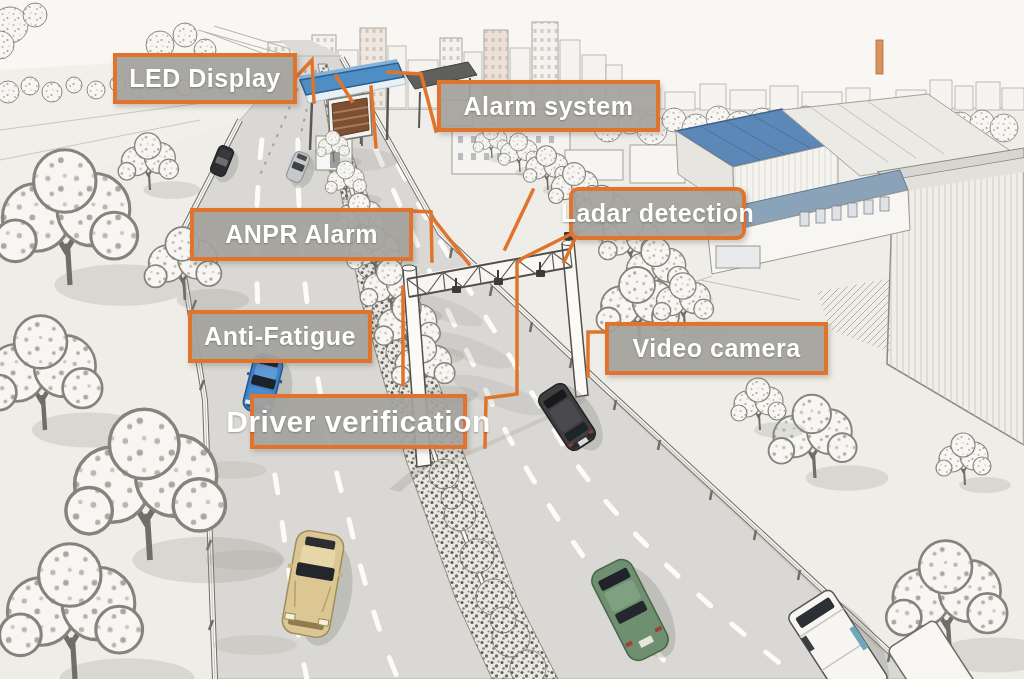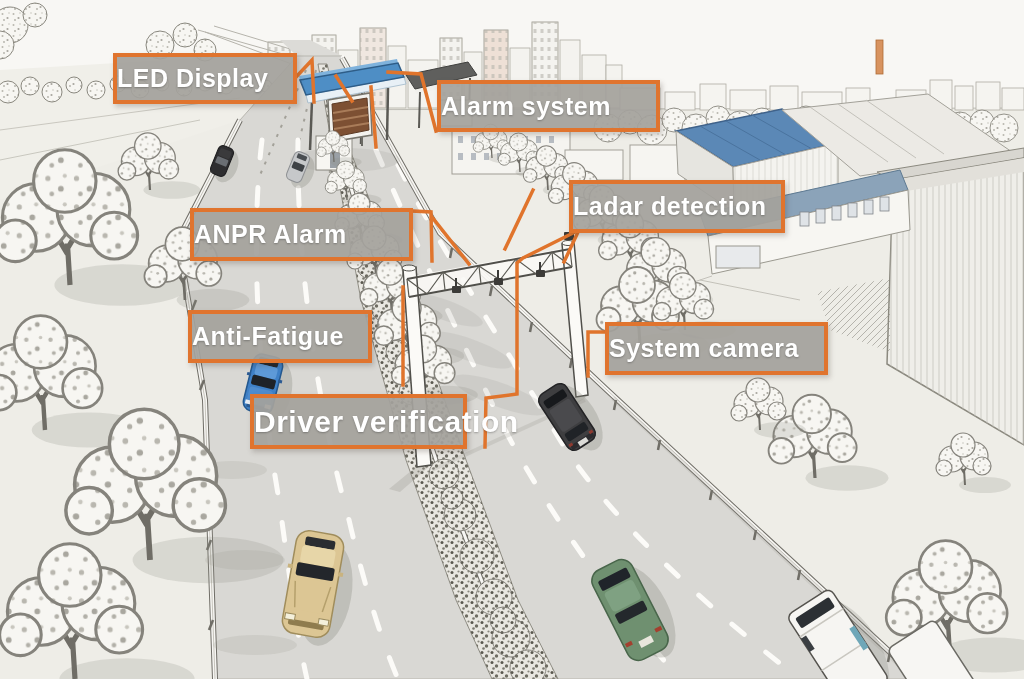--- a/index.html
+++ b/index.html
@@ -2,30 +2,30 @@
 <html><head>
 <meta charset="utf-8">
 <style>
   html,body{margin:0;padding:0;background:#dcdbd7;}
   #stage{position:relative;width:1024px;height:679px;overflow:hidden;
          font-family:"Liberation Sans",sans-serif;background:#f3f2ee;}
   #scene{position:absolute;left:0;top:0;width:1024px;height:679px;}
   .callout{position:absolute;box-sizing:border-box;
            background:rgba(164,161,156,.93);
            border:4px solid #e0742e;
-           display:flex;align-items:center;
+           display:flex;align-items:center;justify-content:center;
            color:#fff;font-weight:700;font-size:25px;line-height:1;
            letter-spacing:.5px;white-space:nowrap;
            text-shadow:0 1px 2px rgba(40,40,40,.35);
            box-shadow:2px 3px 5px rgba(70,60,50,.25);}
   .callout.sm{font-size:30px;}
   #lbl-led   {left:113px;top:53px; width:184px;height:51px;}
   #lbl-alarm {left:437px;top:80px; width:223px;height:52px;}
   #lbl-anpr  {left:190px;top:208px;width:223px;height:53px;}
-  #lbl-ladar {left:569px;top:180px;width:216px;height:53px;}
+  #lbl-ladar {left:569px;top:187px;width:177px;height:53px;border-radius:9px;}
   #lbl-anti  {left:188px;top:310px;width:184px;height:53px;}
   #lbl-video {left:605px;top:322px;width:223px;height:53px;}
   #lbl-driver{left:250px;top:394px;width:217px;height:55px;}
 </style>
 </head>
 <body>
 
 <div id="stage">
 
 <svg id="scene" viewBox="0 0 1024 679">
@@ -488,19 +488,19 @@
 <div class="callout" id="lbl-anpr">
   <span>ANPR Alarm</span>
 </div>
 <div class="callout" id="lbl-ladar">
   <span>Ladar detection</span>
 </div>
 <div class="callout" id="lbl-anti">
   <span>Anti-Fatigue</span>
 </div>
 <div class="callout" id="lbl-video">
-  <span>System camera</span>
+  <span>Video camera</span>
 </div>
 <div class="callout sm" id="lbl-driver">
   <span>Driver verification</span>
 </div>
 
 </div>
 
 </body></html>

